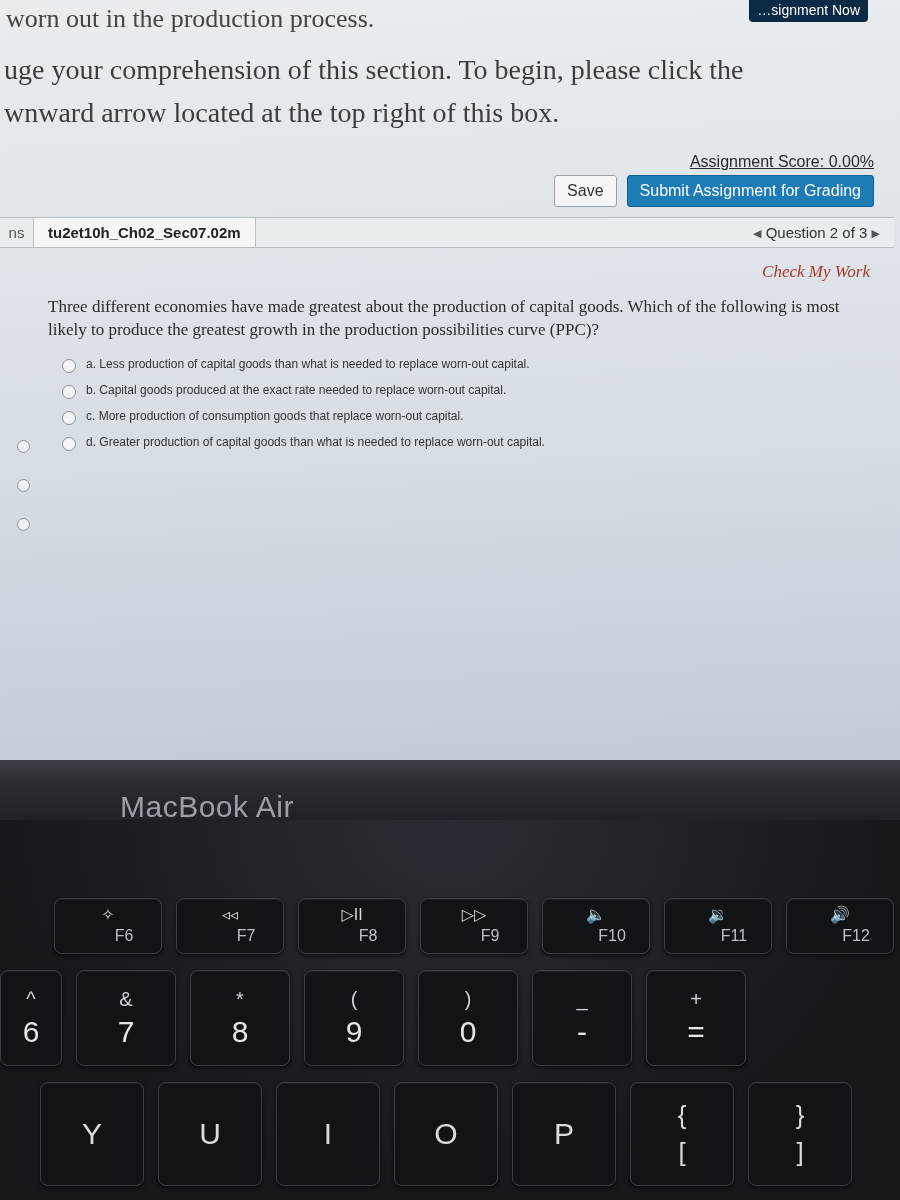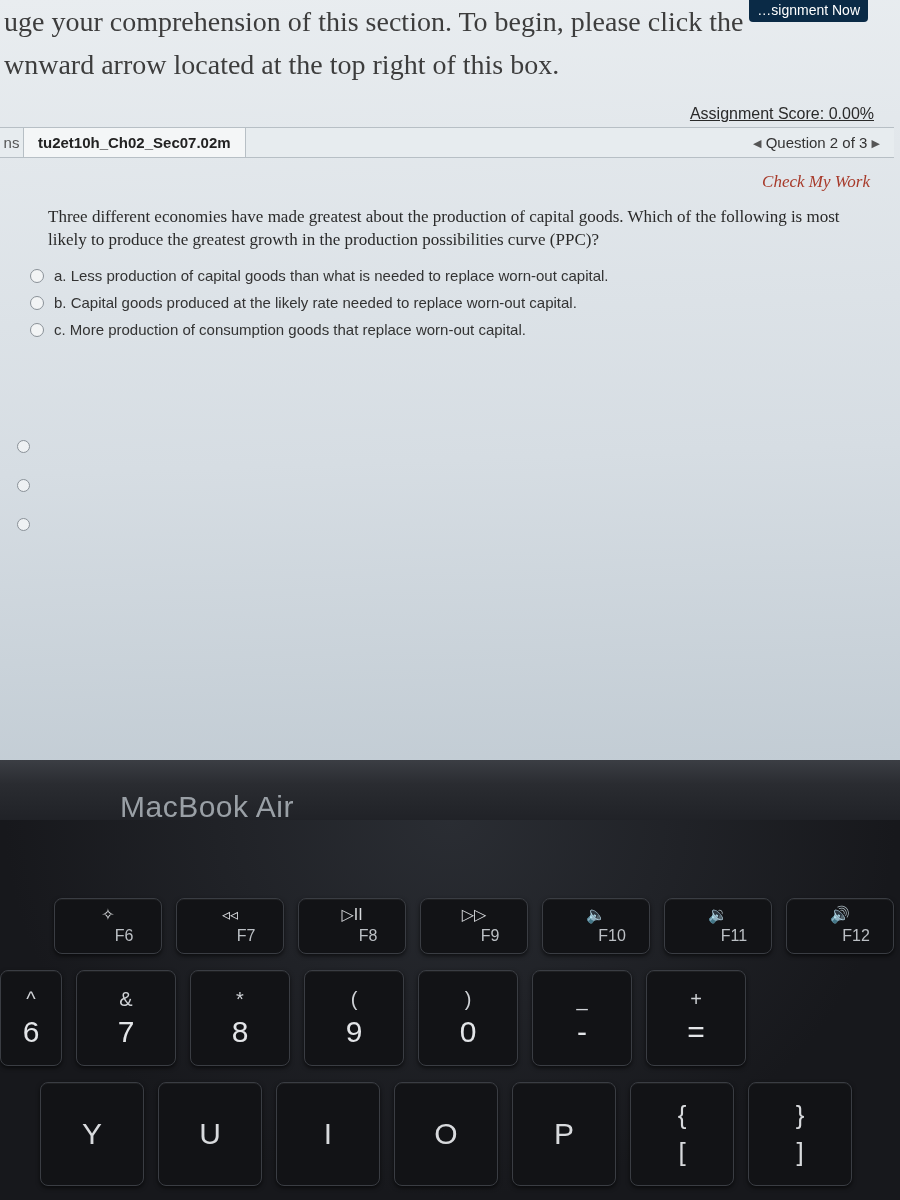--- a/index.html
+++ b/index.html
@@ -84,21 +84,21 @@
   .tab-row {
     display: flex;
     align-items: stretch;
     border-top: 1px solid #b7bfc5;
     border-bottom: 1px solid #b7bfc5;
     font-family: Arial, sans-serif;
     font-size: 15px;
     background: #e7ecef;
   }
   .tab-stub {
-    width: 24px;
+    width: 34px;
     text-align: center;
     padding: 6px 0;
     border-right: 1px solid #b7bfc5;
     color: #555;
   }
   .tab-active {
     padding: 6px 14px;
     font-weight: bold;
     color: #222;
     border-right: 1px solid #b7bfc5;
@@ -137,23 +137,23 @@
   }
 
   .question-body {
     padding: 4px 18px 0 48px;
     font-size: 17px;
     line-height: 1.35;
     color: #2a2a2a;
   }
 
   .answers {
-    padding: 10px 10px 0 30px;
-    font-family: Arial, sans-serif;
-    font-size: 15px;
+    padding: 10px 10px 0 62px;
+    font-family: Arial, sans-serif;
+    font-size: 12px;
     color: #333;
   }
   .answer {
     display: flex;
     align-items: flex-start;
     gap: 10px;
     padding: 5px 0;
   }
   .answer .radio {
     width: 14px; height: 14px;
@@ -222,29 +222,34 @@
   .row2 { padding-left: 0; }
   .row3 { padding-left: 40px; }
 </style>
 </head>
 <body>
 
 <div class="screen">
 
   <div class="badge-now">…signment Now</div>
 
+  <div class="top-fragment">worn out in the production process.</div>
 
 
   <div class="instructions">
     <span>uge your comprehension of this section. To begin, please click the</span><br>
     <span>wnward arrow located at the top right of this box.</span>
   </div>
 
   <div class="score-line">Assignment Score: 0.00%</div>
 
+  <div class="button-row">
+    <span class="btn btn-save">Save</span>
+    <span class="btn btn-submit">Submit Assignment for Grading</span>
+  </div>
 
   <div class="tab-row">
     <div class="tab-stub">ns</div>
     <div class="tab-active">tu2et10h_Ch02_Sec07.02m</div>
     <div class="tab-right">
       <span class="tri">◀</span>
       <span>Question 2 of 3</span>
       <span class="tri">▶</span>
     </div>
   </div>
@@ -261,25 +266,29 @@
 
   <div class="question-body">Three different economies have made greatest about the production of capital goods. Which of the following is most likely to produce the greatest growth in the production possibilities curve (PPC)?</div>
 
   <div class="answers">
     <div class="answer">
       <span class="radio"></span>
       <span>a. Less production of capital goods than what is needed to replace worn-out capital.</span>
     </div>
     <div class="answer">
       <span class="radio"></span>
-      <span>b. Capital goods produced at the likely rate needed to replace worn-out capital.</span>
+      <span>b. Capital goods produced at the exact rate needed to replace worn-out capital.</span>
     </div>
     <div class="answer">
       <span class="radio"></span>
       <span>c. More production of consumption goods that replace worn-out capital.</span>
+    </div>
+    <div class="answer">
+      <span class="radio"></span>
+      <span>d. Greater production of capital goods than what is needed to replace worn-out capital.</span>
     </div>
   </div>
 </div>
 
 <div class="hinge"></div>
 <div class="mba-label">MacBook Air</div>
 
 <div class="keyboard">
 
   <div class="krow" id="fnrow" style="padding-left: 54px;">

